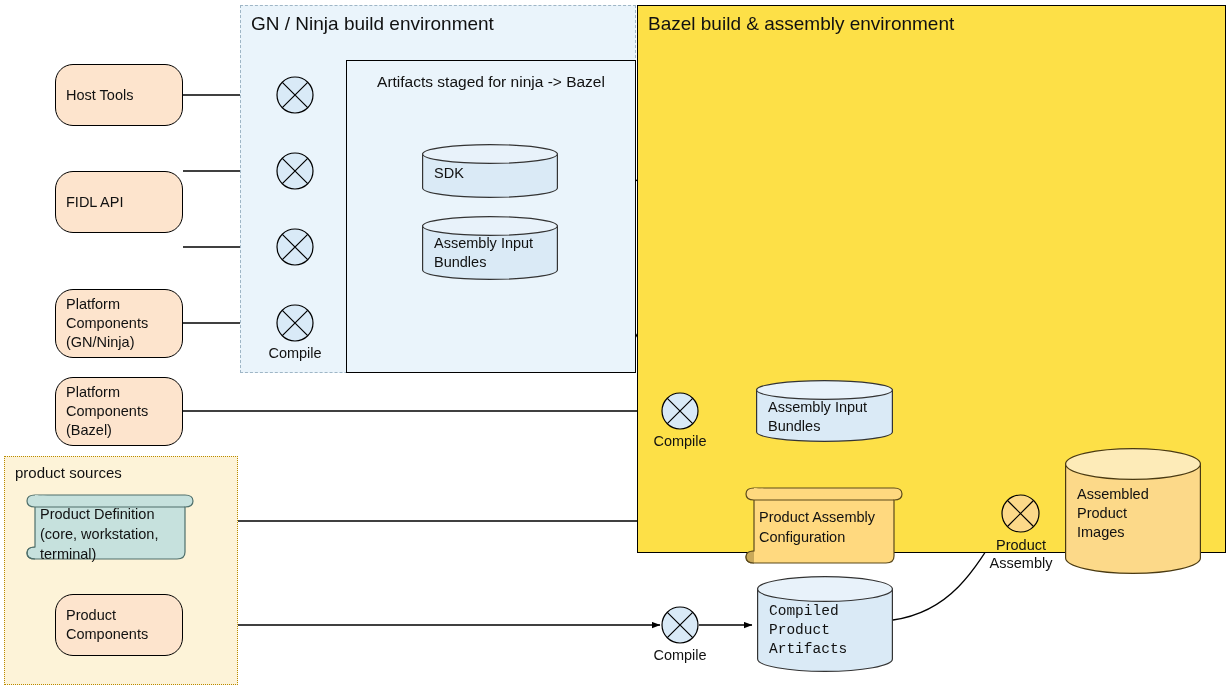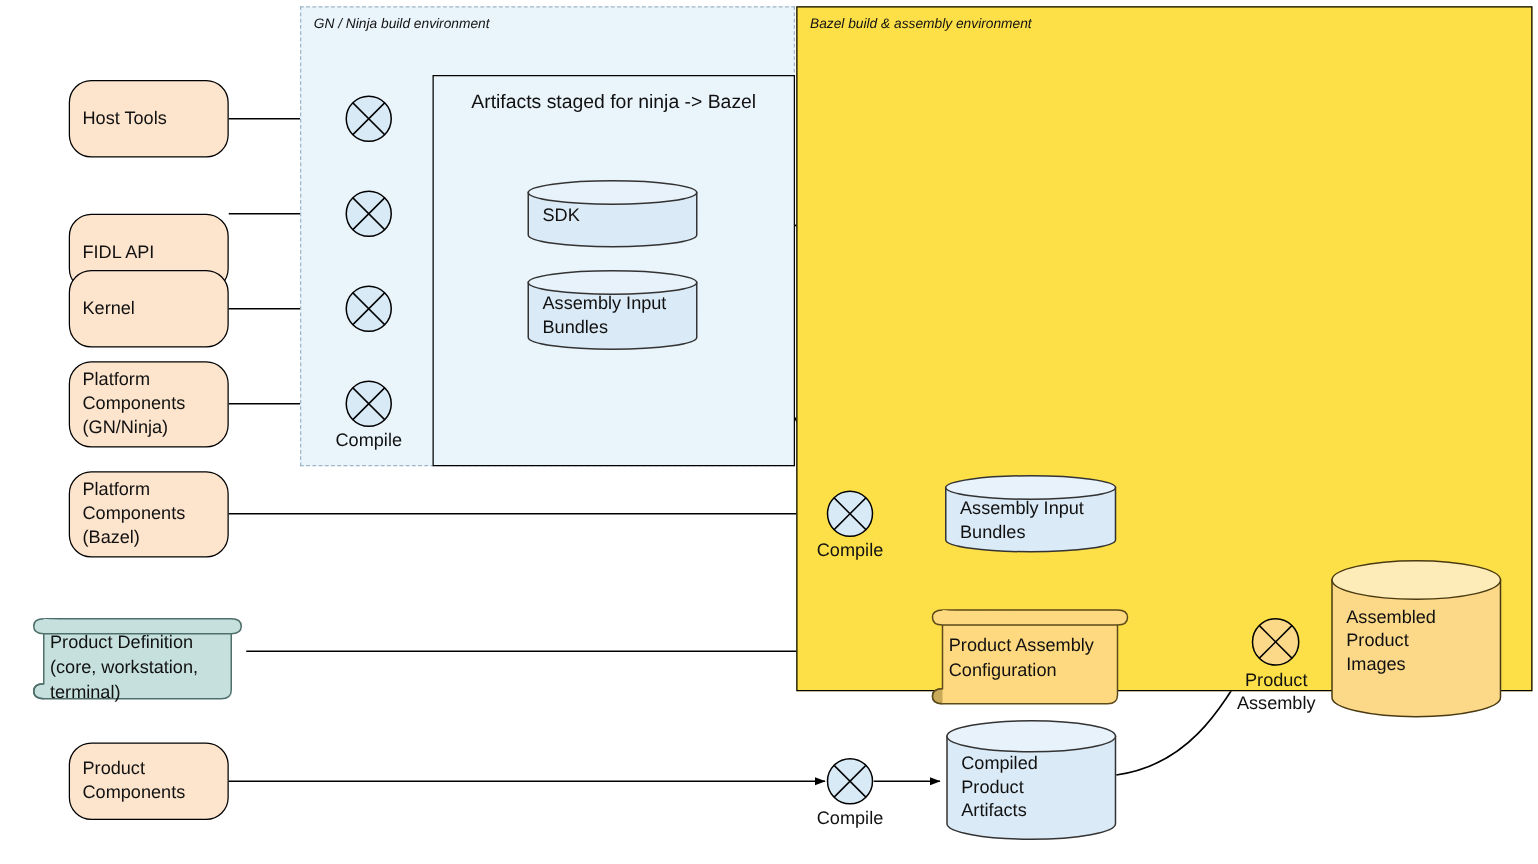--- a/index.html
+++ b/index.html
@@ -58,21 +58,21 @@
     border: 1px solid #000000;
   }
   .region-label {
     position: absolute;
     left: 10px;
     top: 7px;
     font-size: 15px;
     color: #111111;
     white-space: nowrap;
   }
-  .region-label.small { font-size: 11px; font-style: italic; }
+  .region-label.small { font-size: 19px; }
 
   .staged-title {
     position: absolute;
     left: 0;
     top: 10px;
     width: 100%;
     text-align: center;
     font-size: 15.5px;
     line-height: 21px;
     color: #111111;
@@ -181,20 +181,23 @@
 
       <path d="M903,521 C950,520 975,515 1000,514"></path>
 
       <path d="M893,620 C950,612 975,570 1000,528"></path>
 
       <path d="M1040,513 L1062,513"></path>
     </g>
   </svg>
 
 
+  <div class="region region-product">
+    <div class="region-label">product sources</div>
+  </div>
 
   <div class="region region-gn">
     <div class="region-label small">GN / Ninja build environment</div>
   </div>
 
   <div class="region region-bazel">
     <div class="region-label small">Bazel build &amp; assembly environment</div>
   </div>
 
   <div class="region region-staged">
@@ -203,23 +206,20 @@
   </div>
 
   <div class="node rectbox" style="left:55px; top:64px; width:128px; height:62px;">
     <span class="txt">Host Tools</span>
   </div>
 
   <div class="node rectbox" style="left:55px; top:140px; width:128px; height:62px;margin-top:31px;">
     <span class="txt">FIDL API</span>
   </div>
 
-  <div class="node rectbox" style="left:55px; top:216px; width:128px; height:62px;">
-    <span class="txt">Kernel</span>
-  </div>
 
   <div class="node rectbox" style="left:55px; top:289px; width:128px; height:69px;">
     <span class="txt">Platform
 Components
 (GN/Ninja)</span>
   </div>
 
   <div class="node rectbox" style="left:55px; top:377px; width:128px; height:69px;">
     <span class="txt">Platform
 Components
@@ -323,21 +323,21 @@
     </svg>
     <span class="txt" style="left:17px; top:24px;">Product Assembly
 Configuration</span>
   </div>
 
   <div class="cyl" style="left:757px; top:576px; width:136px; height:96px;">
     <svg width="136" height="96" viewBox="0 0 136 96" xmlns="http://www.w3.org/2000/svg">
       <path d="M0.6,13 L0.6,83 A67.4,12.4 0 0 0 135.4,83 L135.4,13 Z" fill="#daeaf6" stroke="#333333" stroke-width="1.2"></path>
       <ellipse cx="68" cy="13" rx="67.4" ry="12.4" fill="#e8f2fa" stroke="#333333" stroke-width="1.2"></ellipse>
     </svg>
-    <span class="txt" style="top:26px;">Compiled
+    <span class="txt" style="top:26px;font-family:Liberation Mono, monospace;">Compiled
 Product
 Artifacts</span>
   </div>
 
   <div class="xnode" style="left:1001px; top:494px; width:39px; height:39px;">
     <svg width="39" height="39" viewBox="0 0 39 39" xmlns="http://www.w3.org/2000/svg">
       <circle cx="19.5" cy="19.5" r="18.5" fill="#fcd989" stroke="#000000" stroke-width="1.2"></circle>
       <path d="M6.5,6.5 L32.5,32.5 M32.5,6.5 L6.5,32.5" stroke="#000000" stroke-width="1.2" fill="none"></path>
     </svg>
   </div>

